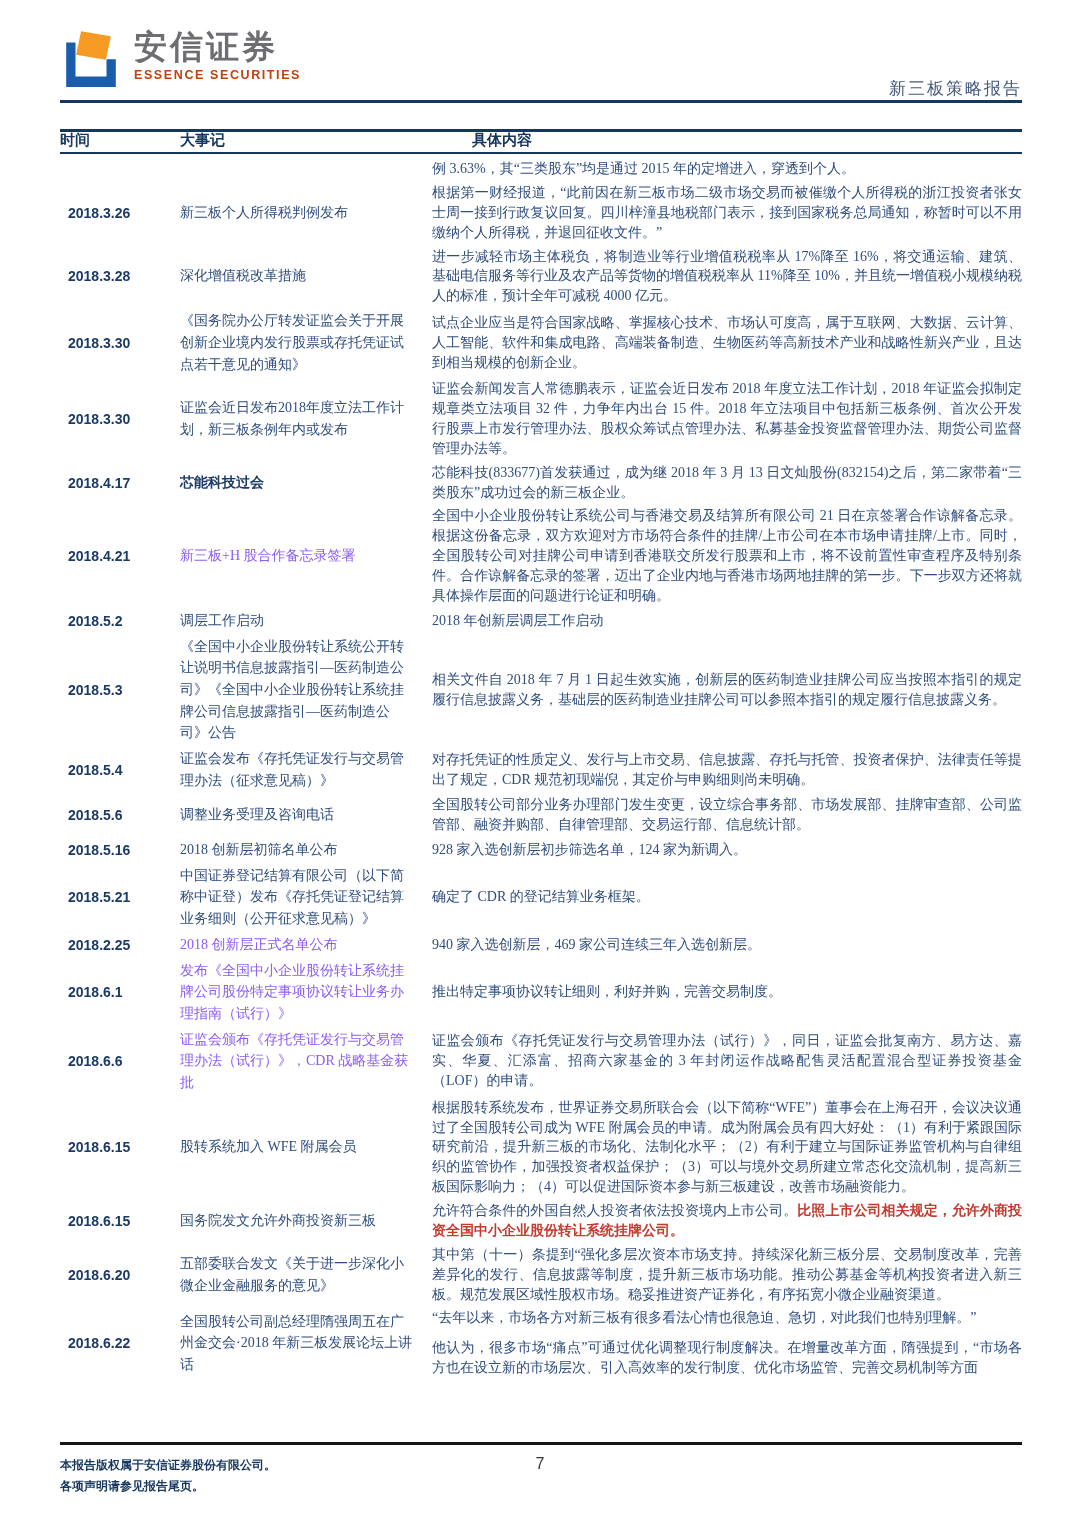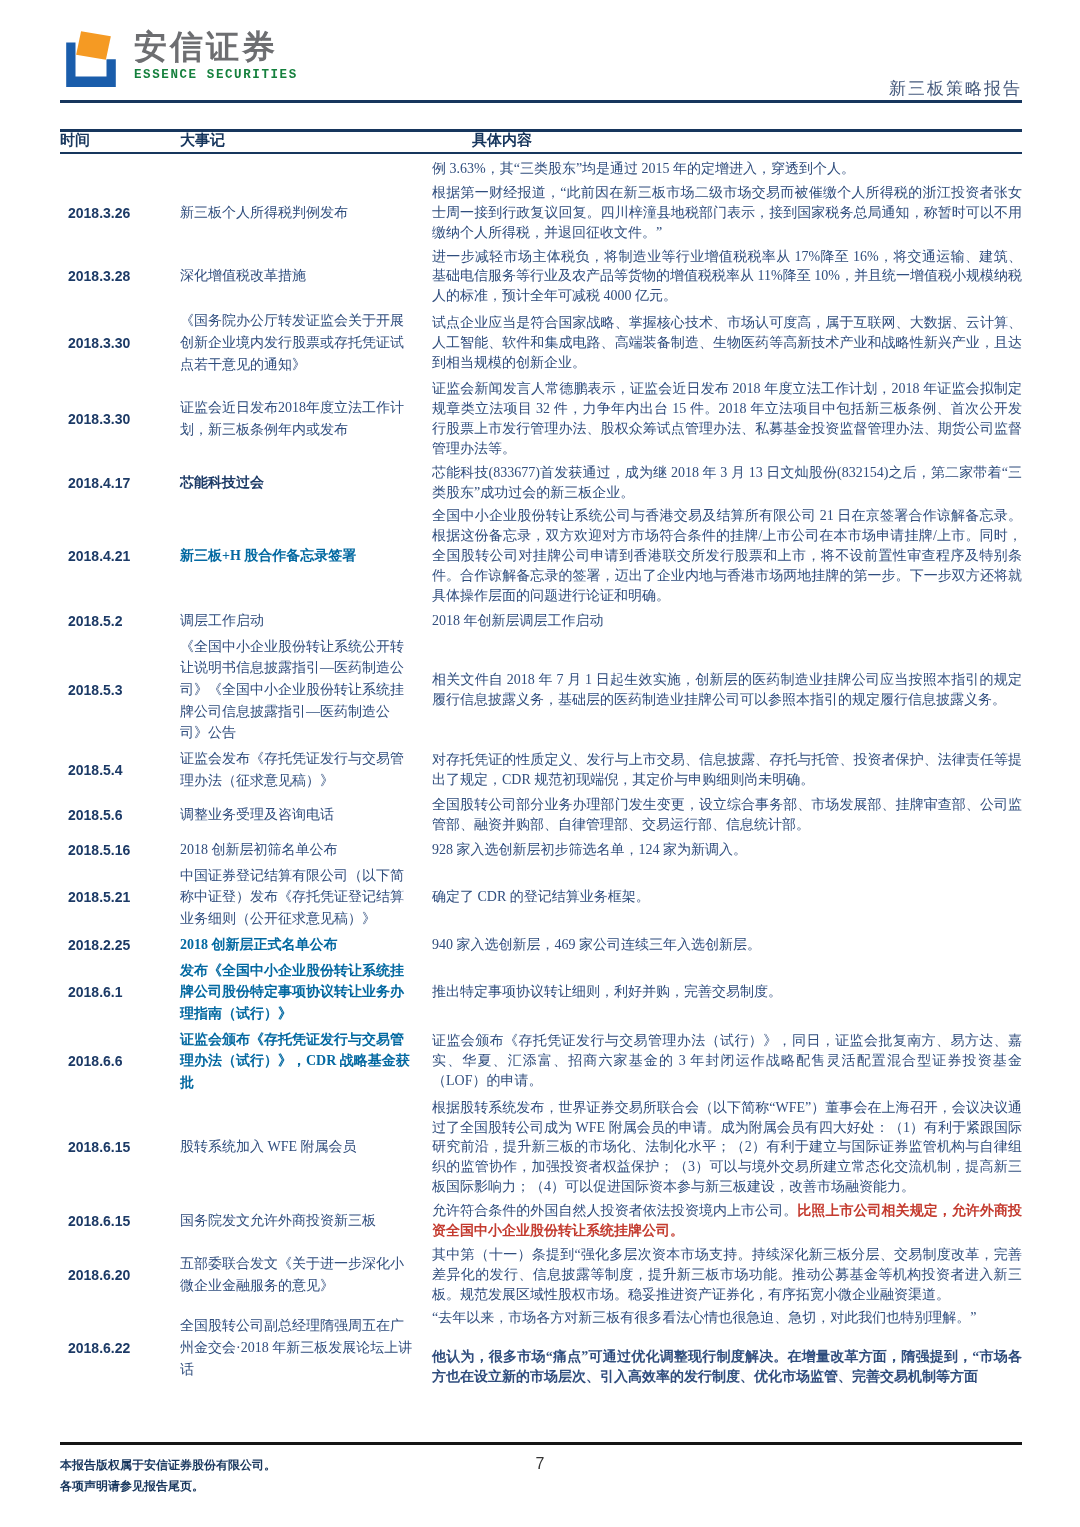--- a/index.html
+++ b/index.html
@@ -6,21 +6,21 @@
   body{
     width:1080px;height:1527px;position:relative;background:#ffffff;
     font-family:"Liberation Serif","DejaVu Serif",serif;
     overflow:hidden;
   }
   
   .hdr{position:absolute;top:30px;left:60px;right:58px;height:72px;}
   .logo-wrap{display:flex;align-items:flex-start;gap:12px;}
   .logo-svg{width:62px;height:62px;}
   .logo-text .cn{font-family:"Liberation Sans","DejaVu Sans",sans-serif;font-size:33px;font-weight:bold;color:#6d6e71;letter-spacing:3px;line-height:1.05;}
-  .logo-text .en{font-family:Liberation Mono, monospace;font-size:12.5px;font-weight:bold;color:#15803d;letter-spacing:1.6px;margin-top:3px;}
+  .logo-text .en{font-family:Liberation Sans, sans-serif;font-size:12.5px;font-weight:bold;color:#c2410c;letter-spacing:1.6px;margin-top:3px;}
   .report-tag{position:absolute;right:0;bottom:2px;font-size:17px;color:#44597c;letter-spacing:2px;}
   .rule{position:absolute;left:60px;right:58px;background:#17365d;}
   .rule-hdr{top:100px;height:3px;}
   .rule-tbl-top{top:129px;height:2.5px;}
   .rule-tbl-hd{top:152px;height:1.5px;}
   .rule-foot{top:1442px;height:3px;background:#161616;}
   
   .thead{position:absolute;top:131px;left:60px;right:58px;display:flex;
          font-weight:bold;color:#17365d;font-size:15px;}
   .th-time{width:120px;}
@@ -28,24 +28,24 @@
   .th-detail{flex:1;margin-left:40px;}
   .tbody{position:absolute;top:157px;left:60px;right:58px;}
   .row{display:flex;align-items:center;padding:2px 0;}
   .col-date{width:120px;flex:0 0 120px;align-self:center;
             font-family:"Liberation Sans","DejaVu Sans",sans-serif;
             font-weight:bold;font-size:14px;color:#1c3a66;padding-left:8px;box-sizing:border-box;}
   .col-event{width:252px;flex:0 0 252px;align-self:center;font-size:14px;line-height:1.55;
              color:#2f4d7d;padding-right:16px;box-sizing:border-box;}
   .col-detail{flex:1;font-size:14px;line-height:1.42;color:#2f4d7d;text-align:justify;}
   .detail-par{margin:0;}
-  .detail-par + .detail-par{margin-top:19px;font-weight:bold;}
+  .detail-par + .detail-par{margin-top:10px;}
   .run{white-space:pre-wrap;}
   .run.bold{font-weight:bold;color:#1c3a66;}
-  .run.red-bold{font-weight:bold;color:#0369a1;}
+  .run.red-bold{font-weight:normal;color:#8b5cf6;}
   .run.red{color:#c43b2f;font-weight:bold;}
   
   .footer{position:absolute;top:1455px;left:60px;right:58px;color:#17365d;
           font-size:12px;font-weight:bold;line-height:1.75;}
   .pageno{position:absolute;top:1455px;left:0;right:0;text-align:center;
           font-family:"Liberation Sans","DejaVu Sans",sans-serif;
           font-size:16px;color:#333333;font-weight:normal;}
 </style>
 </head>
 <body>

